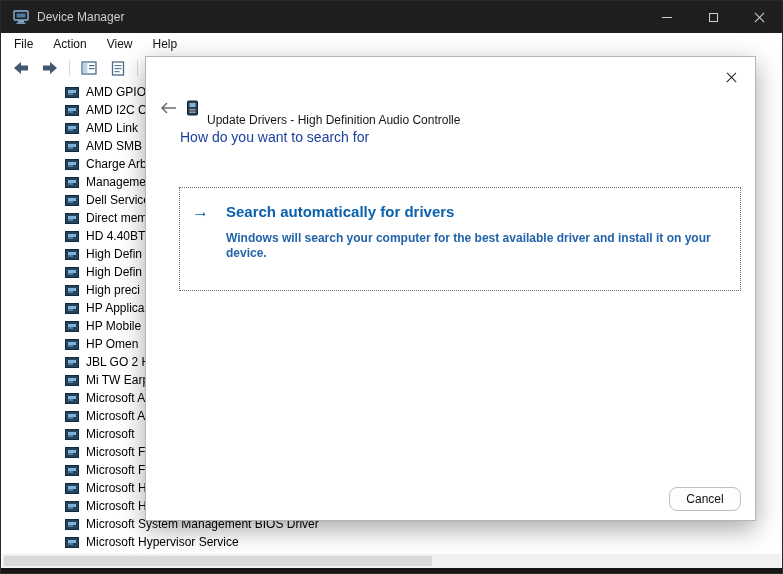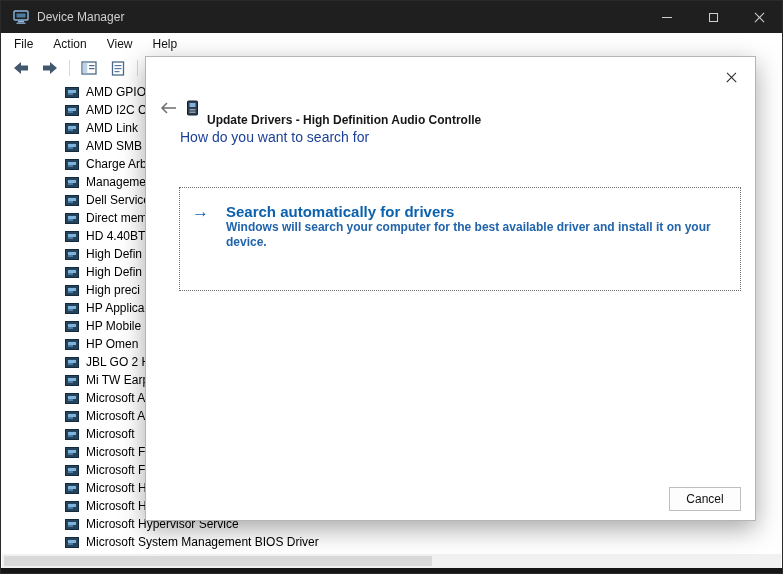--- a/index.html
+++ b/index.html
@@ -43,32 +43,32 @@
   .bottom-edge{position:absolute;left:0;right:0;bottom:0;height:5px;background:#161616;}
   
   .dialog{
     position:absolute;left:144px;top:55px;width:611px;height:465px;background:#fff;
     border:1px solid #b5b5b5;box-shadow:0 8px 24px rgba(0,0,0,0.35);
   }
   .dlg-close{position:absolute;top:7px;right:11px;width:26px;height:26px;display:flex;align-items:center;justify-content:center;}
   .dlg-header{position:absolute;top:32px;left:12px;display:flex;align-items:center;gap:8px;}
   .dlg-back{display:inline-flex;width:20px;justify-content:center;}
   .dlg-devicon{display:inline-flex;}
-  .dlg-title{font-size:12px;font-weight:700;color:#161616;margin-top:24px;}
+  .dlg-title{font-size:12px;font-weight:400;color:#161616;margin-top:24px;}
   .dlg-heading{position:absolute;top:58px;left:34px;font-size:14px;color:var(--heading_blue,#1b3f9b);margin-top:14px;}
   .option{position:absolute;left:33px;width:562px;display:flex;gap:17px;padding:15px 14px 12px 12px;font-weight:bold;}
   .option.first{top:130px;height:104px;border:1px dotted #6e6e6e;}
   .option.second{top:258px;}
   .arrow-icon{flex:0 0 auto;}
   .arrow-icon::before{content:"\2192";color:var(--link_blue,#0b61ad);font-size:17px;line-height:1;}
   .opt-label{font-size:15px;color:var(--link_blue,#0b61ad);}
-  .opt-desc{font-size:12px;color:var(--desc_blue,#2264ab);margin-top:0;max-width:498px;line-height:1.25;}
+  .opt-desc{font-size:12px;color:var(--desc_blue,#2264ab);margin-top:11px;max-width:498px;line-height:1.25;}
   .cancel-btn{
     position:absolute;right:14px;bottom:9px;width:72px;height:24px;
-    background:#fdfdfd;border:1px solid #bfbfbf;border-radius:0;
+    background:#fdfdfd;border:1px solid #bfbfbf;border-radius:8px;
     font-size:12px;font-family:"Liberation Sans",sans-serif;color:#111;
   }
 </style>
 </head>
 <body>
 
 <div class="window">
 
   <div class="titlebar">
     <span class="app-icon">
@@ -224,25 +224,25 @@
       <div class="tree-row">
         <span class="dev-icon"></span>
         <span class="tree-label">Microsoft H</span>
       </div>
       <div class="tree-row">
         <span class="dev-icon"></span>
         <span class="tree-label">Microsoft H</span>
       </div>
       <div class="tree-row">
         <span class="dev-icon"></span>
+        <span class="tree-label">Microsoft System Management BIOS Driver</span>
+      </div>
+      <div class="tree-row">
+        <span class="dev-icon"></span>
         <span class="tree-label">Microsoft Hypervisor Service</span>
-      </div>
-      <div class="tree-row">
-        <span class="dev-icon"></span>
-        <span class="tree-label">Microsoft System Management BIOS Driver</span>
       </div>
     </div>
 
   <div class="hscrollbar">
     <div class="hthumb"></div>
   </div>
   <div class="bottom-edge"></div>
 
   <div class="dialog">
     <div class="dlg-close">

